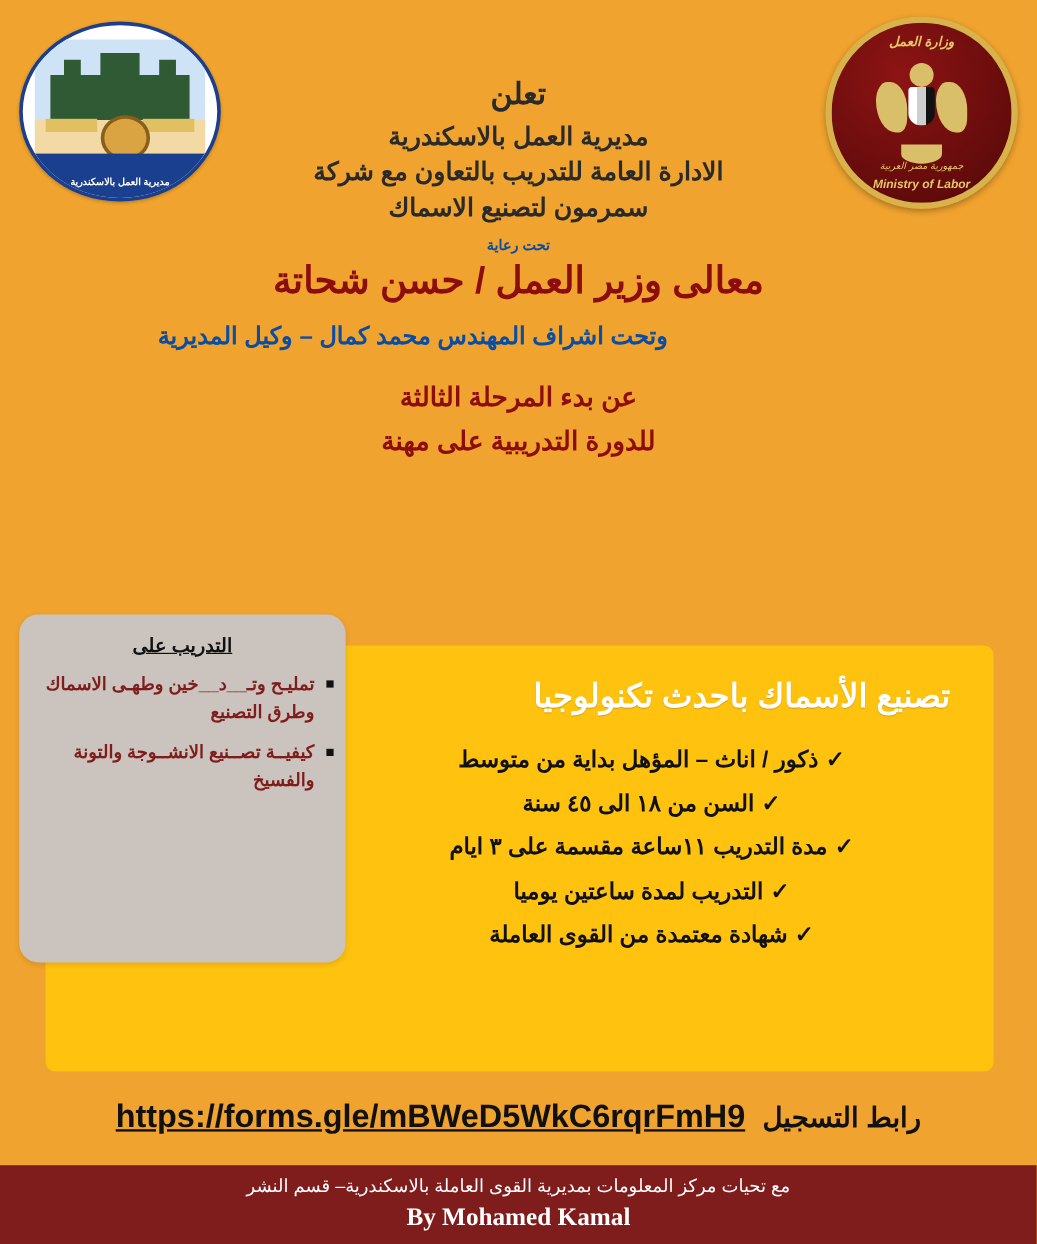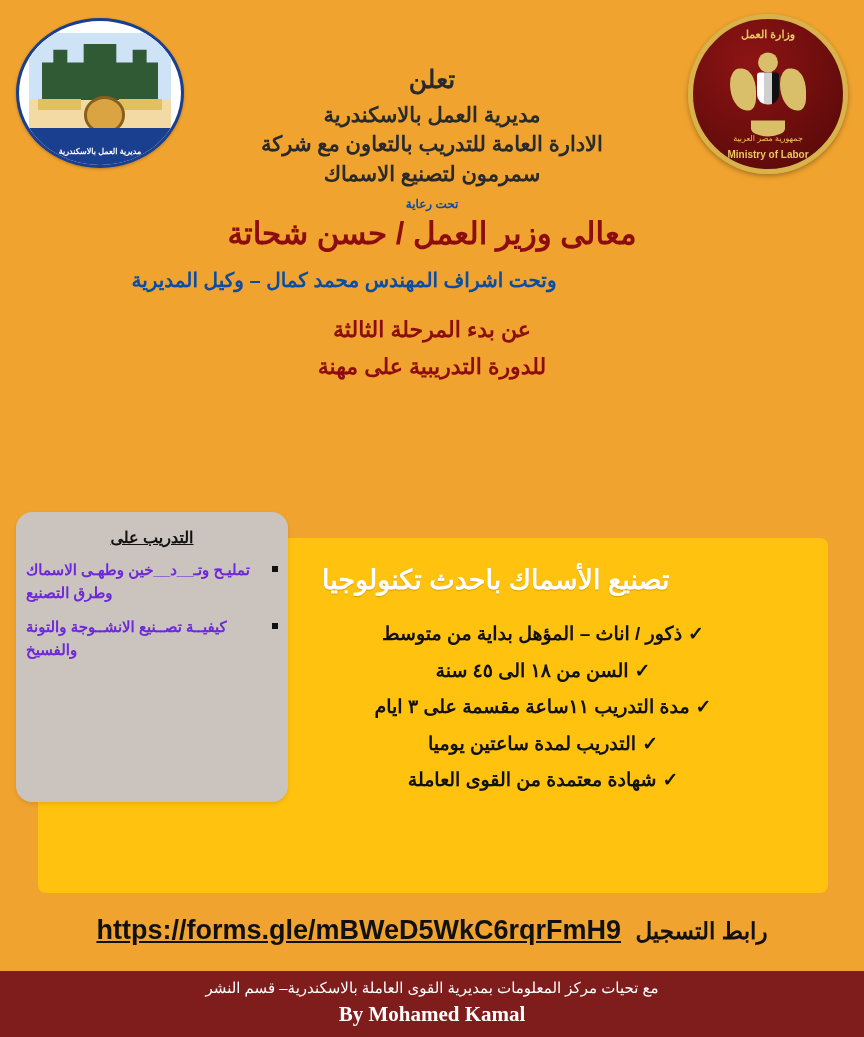--- a/index.html
+++ b/index.html
@@ -111,20 +111,21 @@
     height: 160px;
   }
   .logo-right .outer {
     position: absolute;
     inset: 0;
     border-radius: 50%;
     background: radial-gradient(circle at 38% 28%, #8d1414 0%, #6d0d0d 55%, #520808 100%);
     border: 5px solid #d8b24a;
     box-shadow: 0 2px 5px rgba(0,0,0,.3);
     overflow: hidden;
+    font-style: italic;
   }
   .logo-right .ring-text-top, .logo-right .ring-text-bottom {
     position: absolute;
     width: 100%;
     text-align: center;
     color: #e8c765;
     font-size: 11px;
     font-weight: bold;
   }
   .logo-right .ring-text-top { top: 9px; }
@@ -242,21 +243,21 @@
     width: 790px;
     height: 355px;
     background: #FFC20E;
     border-radius: 8px;
   }
   .course-title {
     position: absolute;
     top: 26px;
     right: 36px;
     width: 470px;
-    text-align: left;
+    text-align: right;
     color: #ffffff;
     font-weight: bold;
     font-size: 27px;
     text-shadow: 0 1px 1px rgba(0,0,0,.18);
   }
   .bullets {
     position: absolute;
     top: 82px;
     right: 40px;
     width: 490px;
@@ -301,24 +302,24 @@
   }
   .grey-box ul {
     margin: 0;
     padding: 0 26px 0 10px;
     list-style: none;
   }
   .grey-box li {
     position: relative;
     font-size: 15px;
     font-weight: bold;
-    color: #6d28d9;
+    color: #7f1d1d;
     line-height: 1.5;
     margin-bottom: 12px;
-    text-align: left;
+    text-align: right;
     margin-top: 12px;
   }
   .grey-box li .sq {
     position: absolute;
     right: -16px;
     top: 7px;
     width: 6px;
     height: 6px;
     background: #111;
   }

